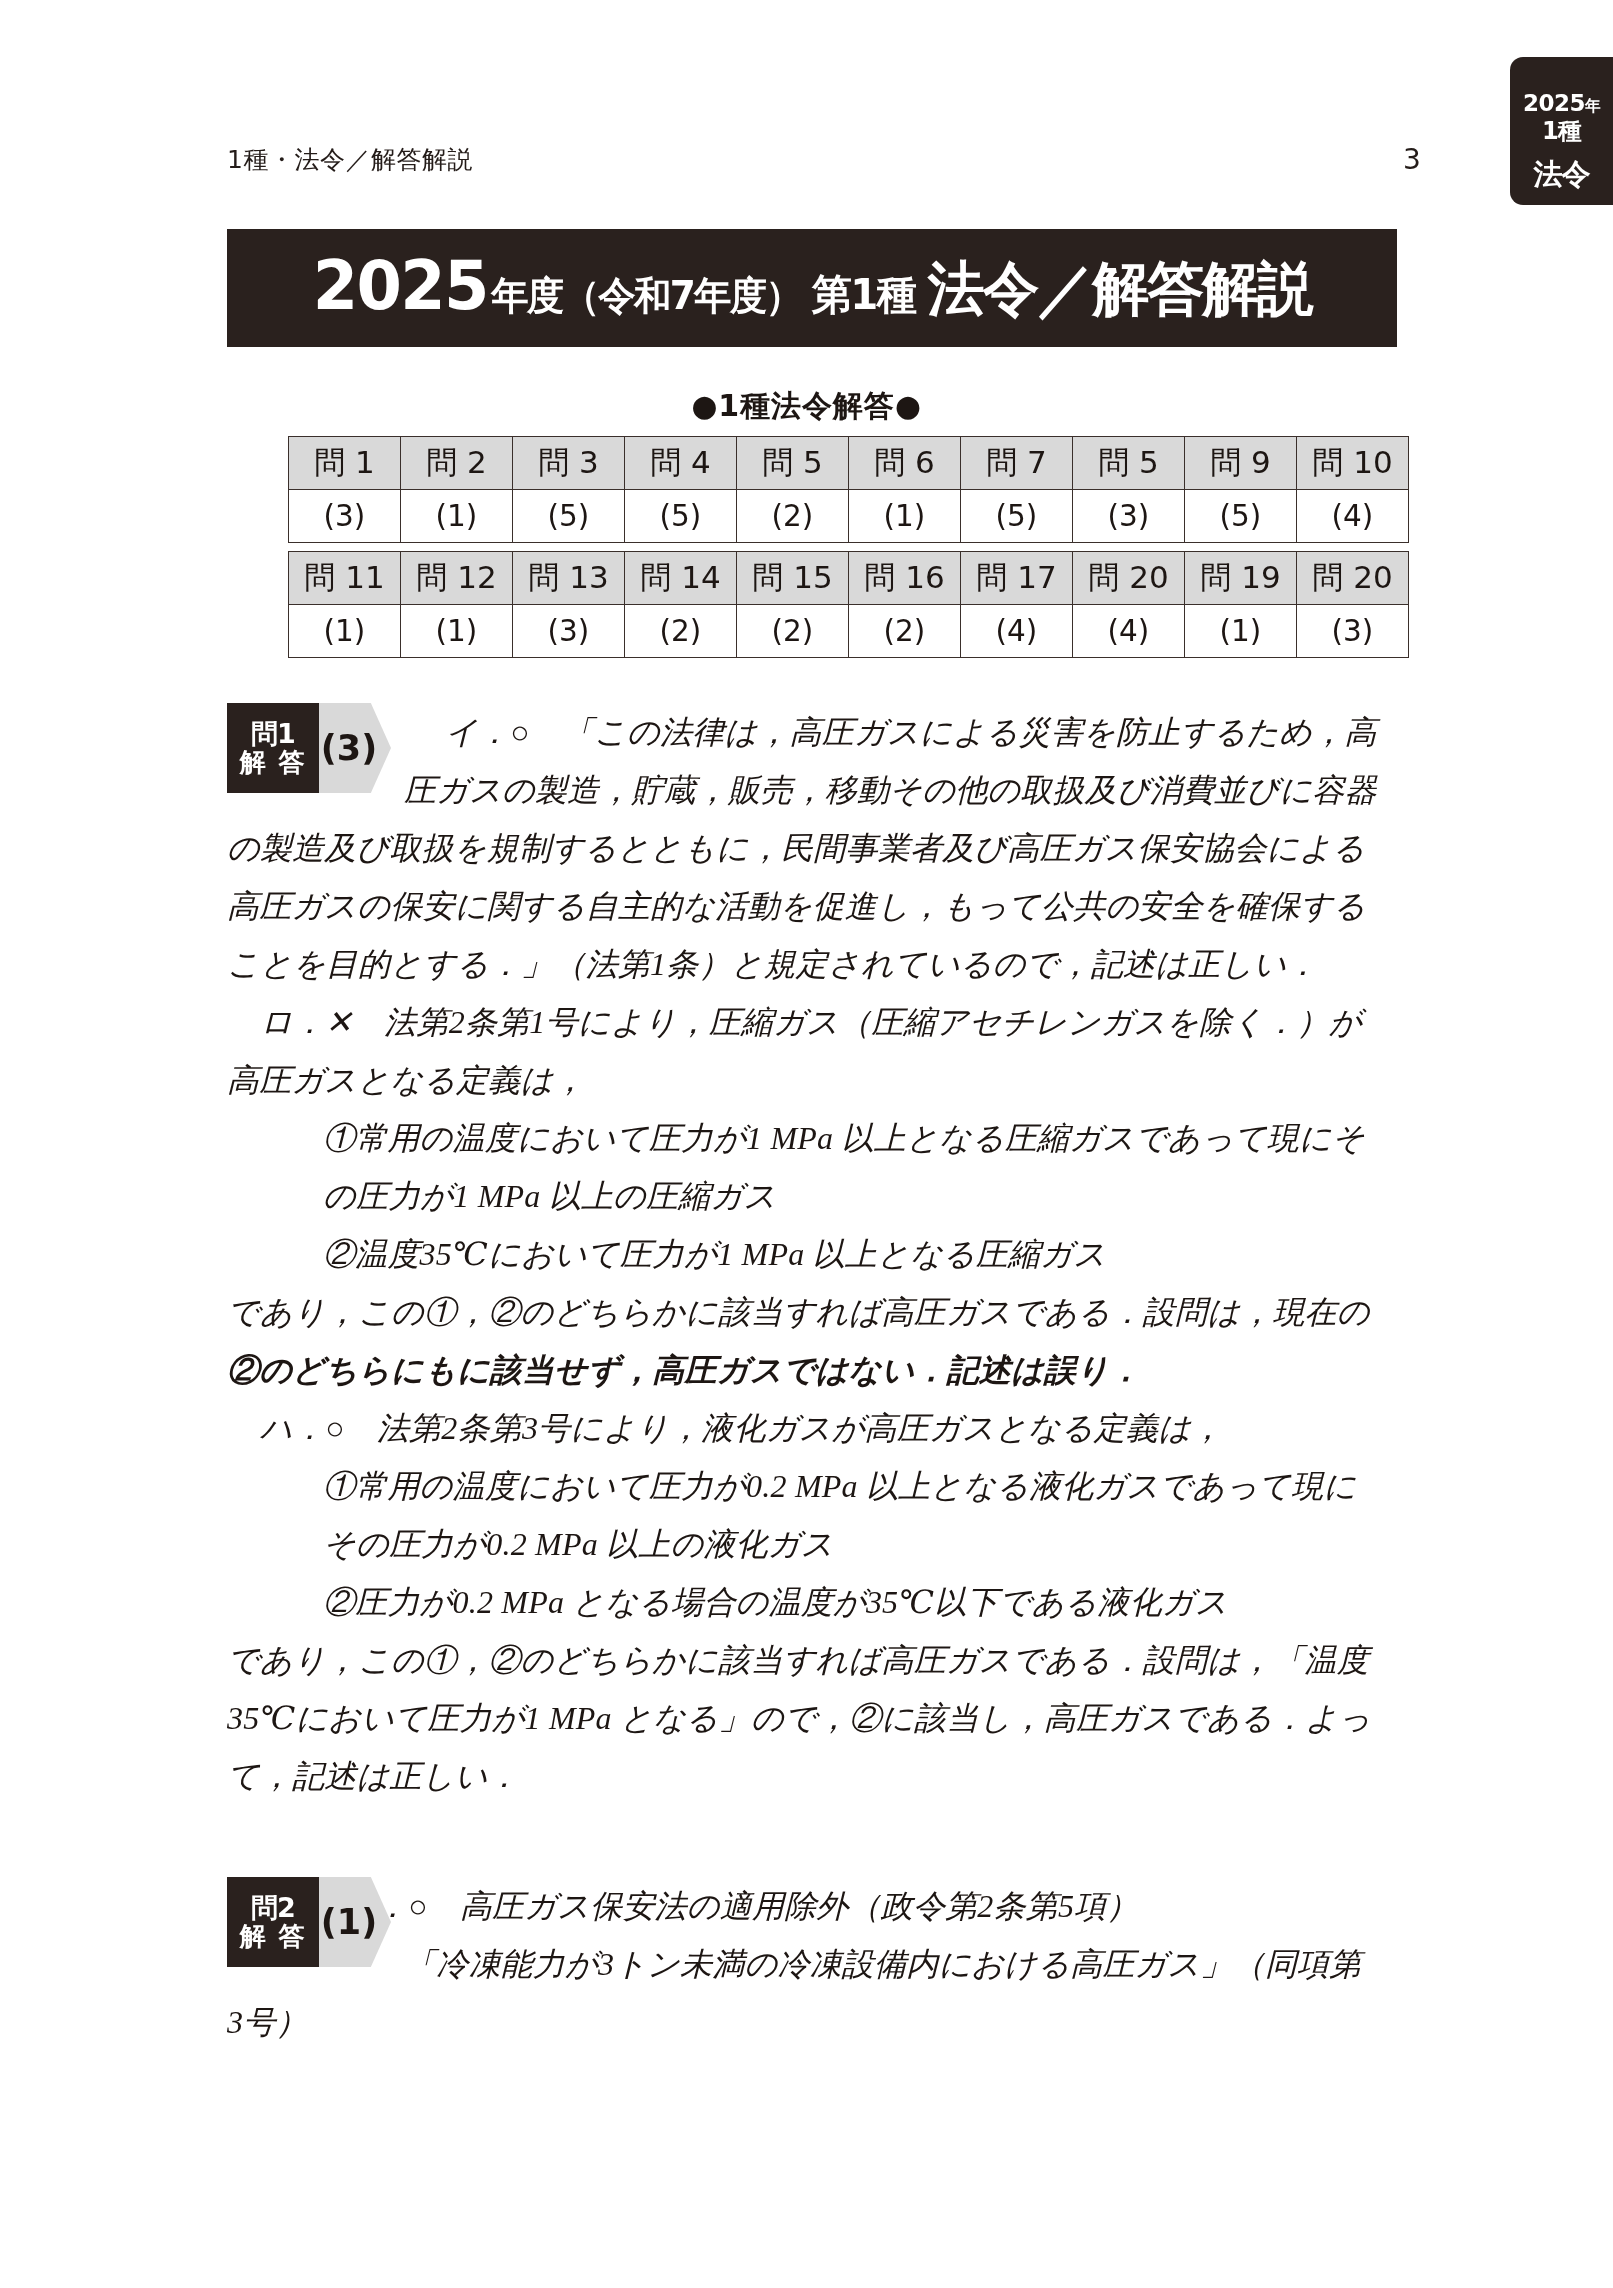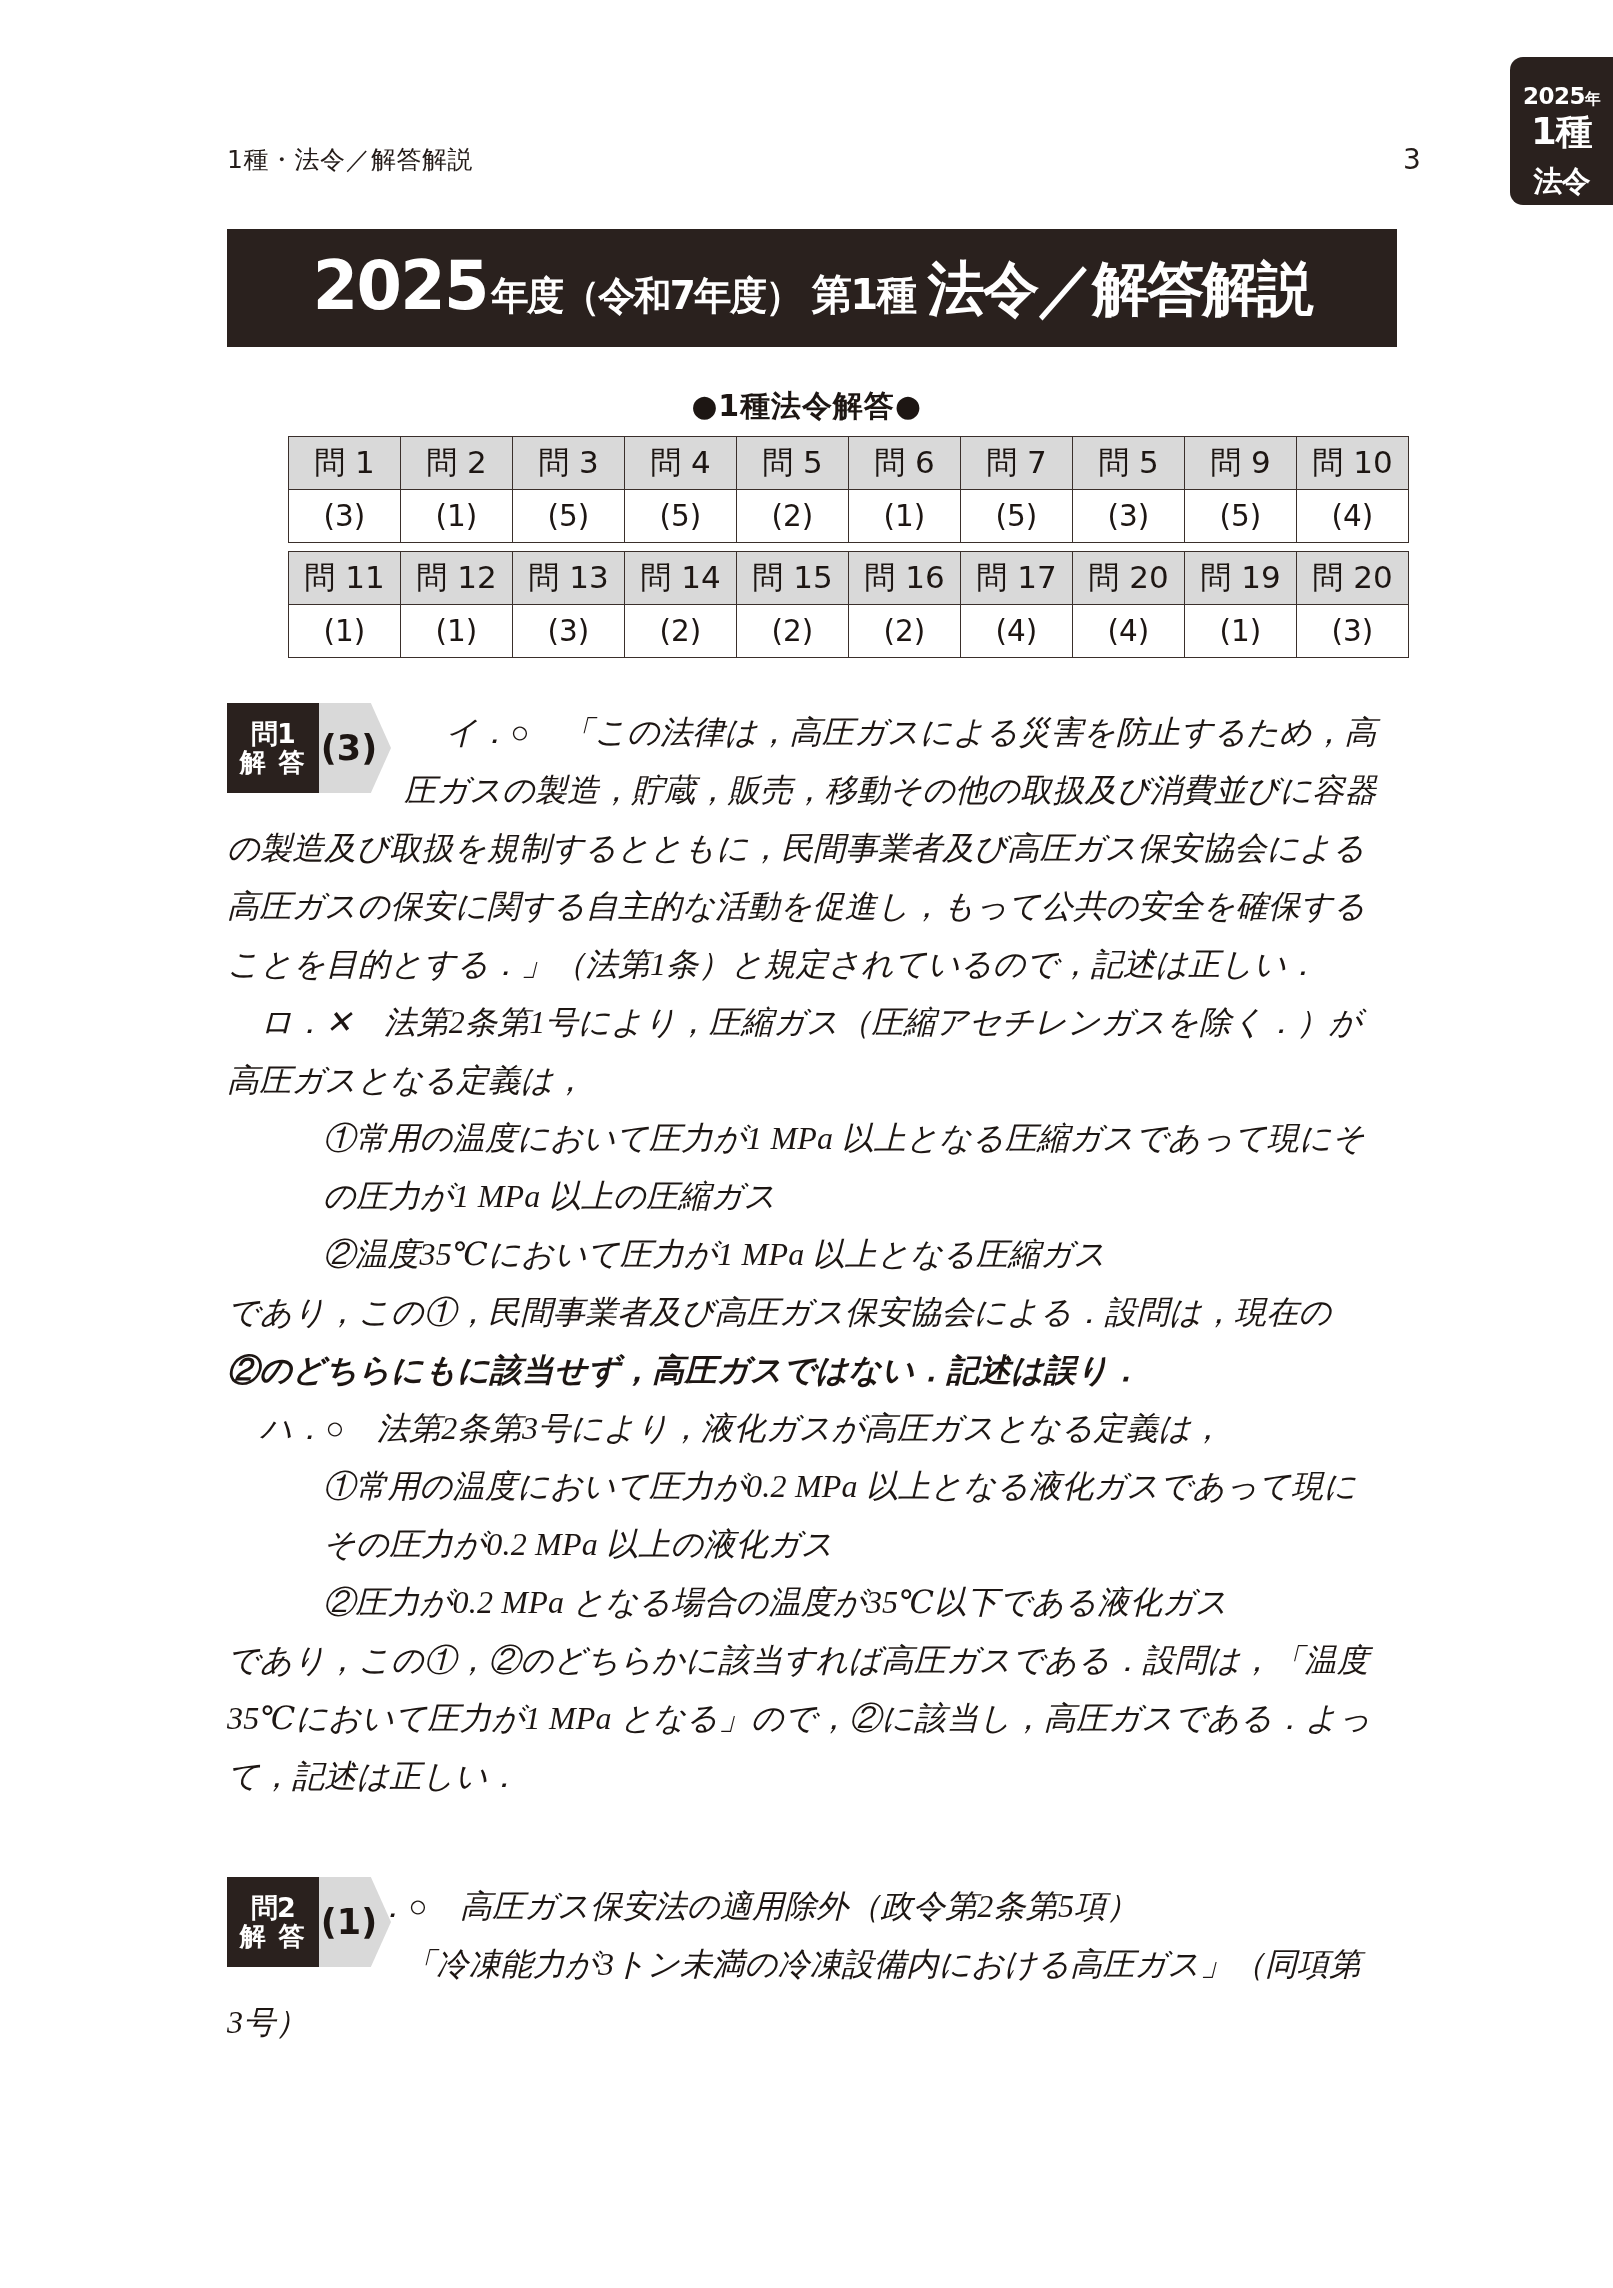--- a/index.html
+++ b/index.html
@@ -43,21 +43,21 @@
     padding-top: 19px;
   }
   .corner-tab .ct-year {
     font-size: 23px;
     font-weight: bold;
     letter-spacing: -0.5px;
     margin-bottom: 4.6px;
   }
   .corner-tab .ct-year small { font-size: 15.7px; }
   .corner-tab .ct-kind {
-    font-size: 37px;
+    font-size: 24px;
     font-weight: bold;
     margin-bottom: 17px;
     letter-spacing: -0.9px;
   }
   .corner-tab .ct-sub {
     font-size: 29px;
     font-weight: bold;
     letter-spacing: -0.9px;
   }
 
@@ -344,21 +344,21 @@
           <span class="line " style="padding-left: 218px;">イ．○　「この法律は，高圧ガスによる災害を防止するため，高</span>
           <span class="line " style="padding-left: 177px;">圧ガスの製造，貯蔵，販売，移動その他の取扱及び消費並びに容器</span>
           <span class="line ">の製造及び取扱を規制するとともに，民間事業者及び高圧ガス保安協会による</span>
           <span class="line ">高圧ガスの保安に関する自主的な活動を促進し，もって公共の安全を確保する</span>
           <span class="line ">ことを目的とする．」（法第1条）と規定されているので，記述は正しい．</span>
           <span class="line ind-1">ロ．✕　法第2条第1号により，圧縮ガス（圧縮アセチレンガスを除く．）が</span>
           <span class="line ">高圧ガスとなる定義は，</span>
           <span class="line ind-3">①常用の温度において圧力が1 MPa 以上となる圧縮ガスであって現にそ</span>
           <span class="line ind-3">の圧力が1 MPa 以上の圧縮ガス</span>
           <span class="line ind-3">②温度35℃において圧力が1 MPa 以上となる圧縮ガス</span>
-          <span class="line ">であり，この①，民間事業者及び高圧ガス保安協会による．設問は，現在の</span>
+          <span class="line ">であり，この①，②のどちらかに該当すれば高圧ガスである．設問は，現在の</span>
           <span class="line bold">②のどちらにもに該当せず，高圧ガスではない．記述は誤り．</span>
           <span class="line ind-1">ハ．○　法第2条第3号により，液化ガスが高圧ガスとなる定義は，</span>
           <span class="line ind-3">①常用の温度において圧力が0.2 MPa 以上となる液化ガスであって現に</span>
           <span class="line ind-3">その圧力が0.2 MPa 以上の液化ガス</span>
           <span class="line ind-3">②圧力が0.2 MPa となる場合の温度が35℃以下である液化ガス</span>
           <span class="line ">であり，この①，②のどちらかに該当すれば高圧ガスである．設問は，「温度</span>
           <span class="line ">35℃において圧力が1 MPa となる」ので，②に該当し，高圧ガスである．よっ</span>
           <span class="line ">て，記述は正しい．</span>
         </div>
       </div>

